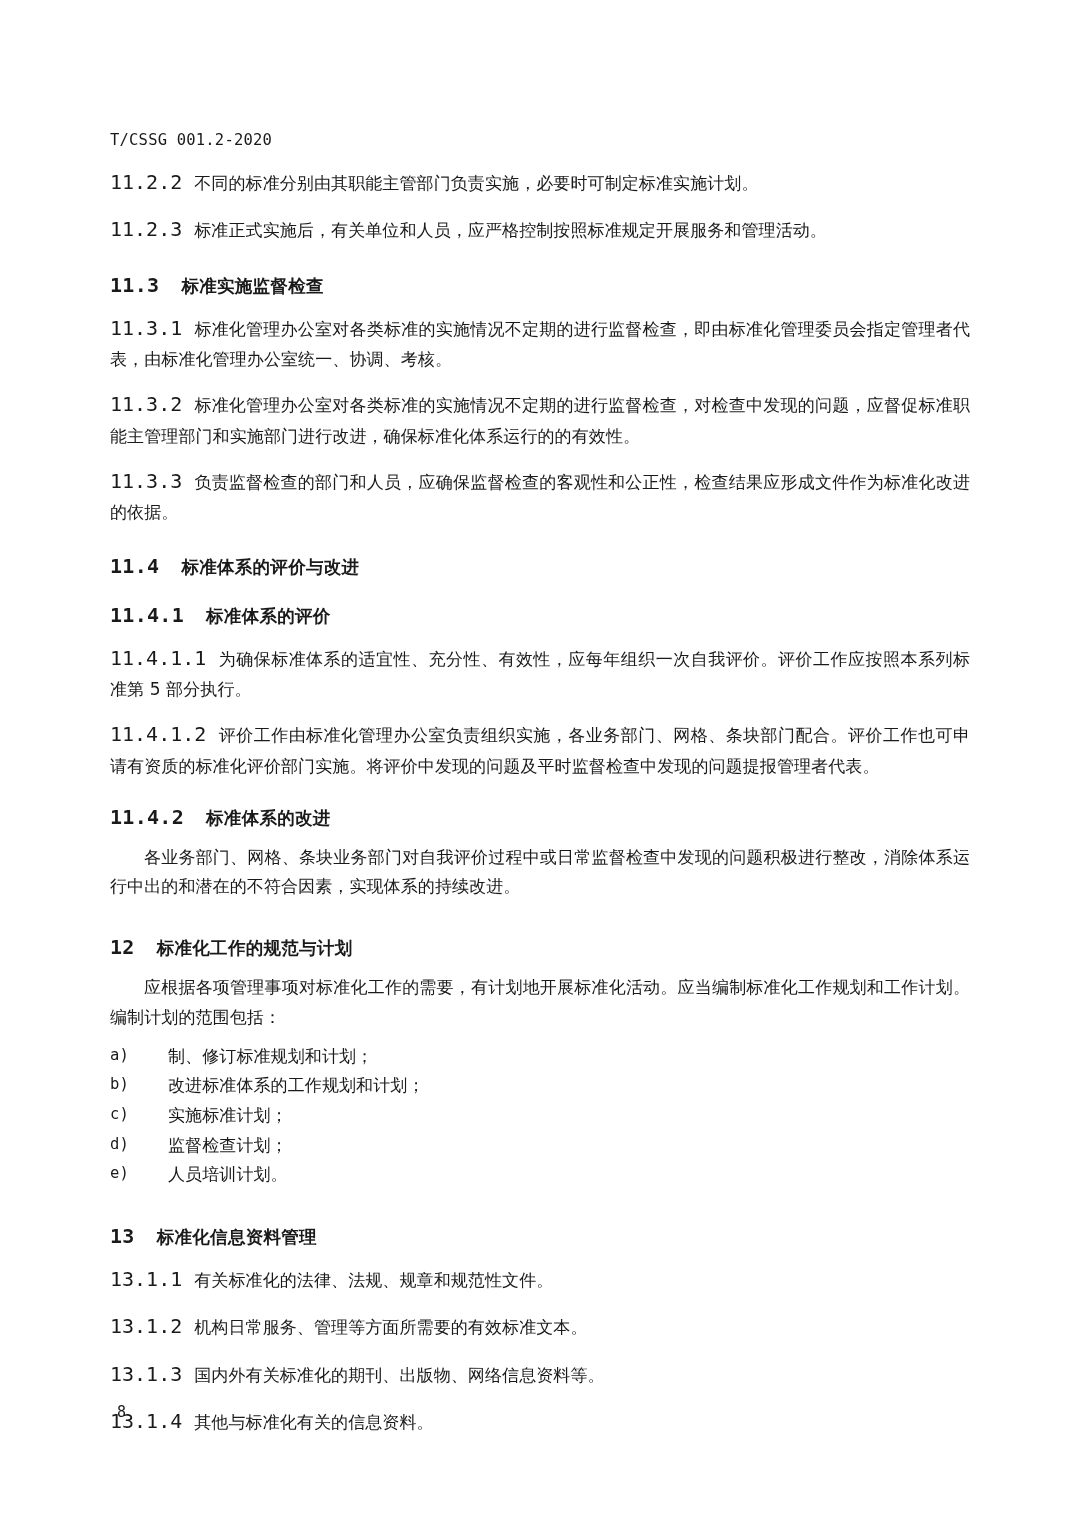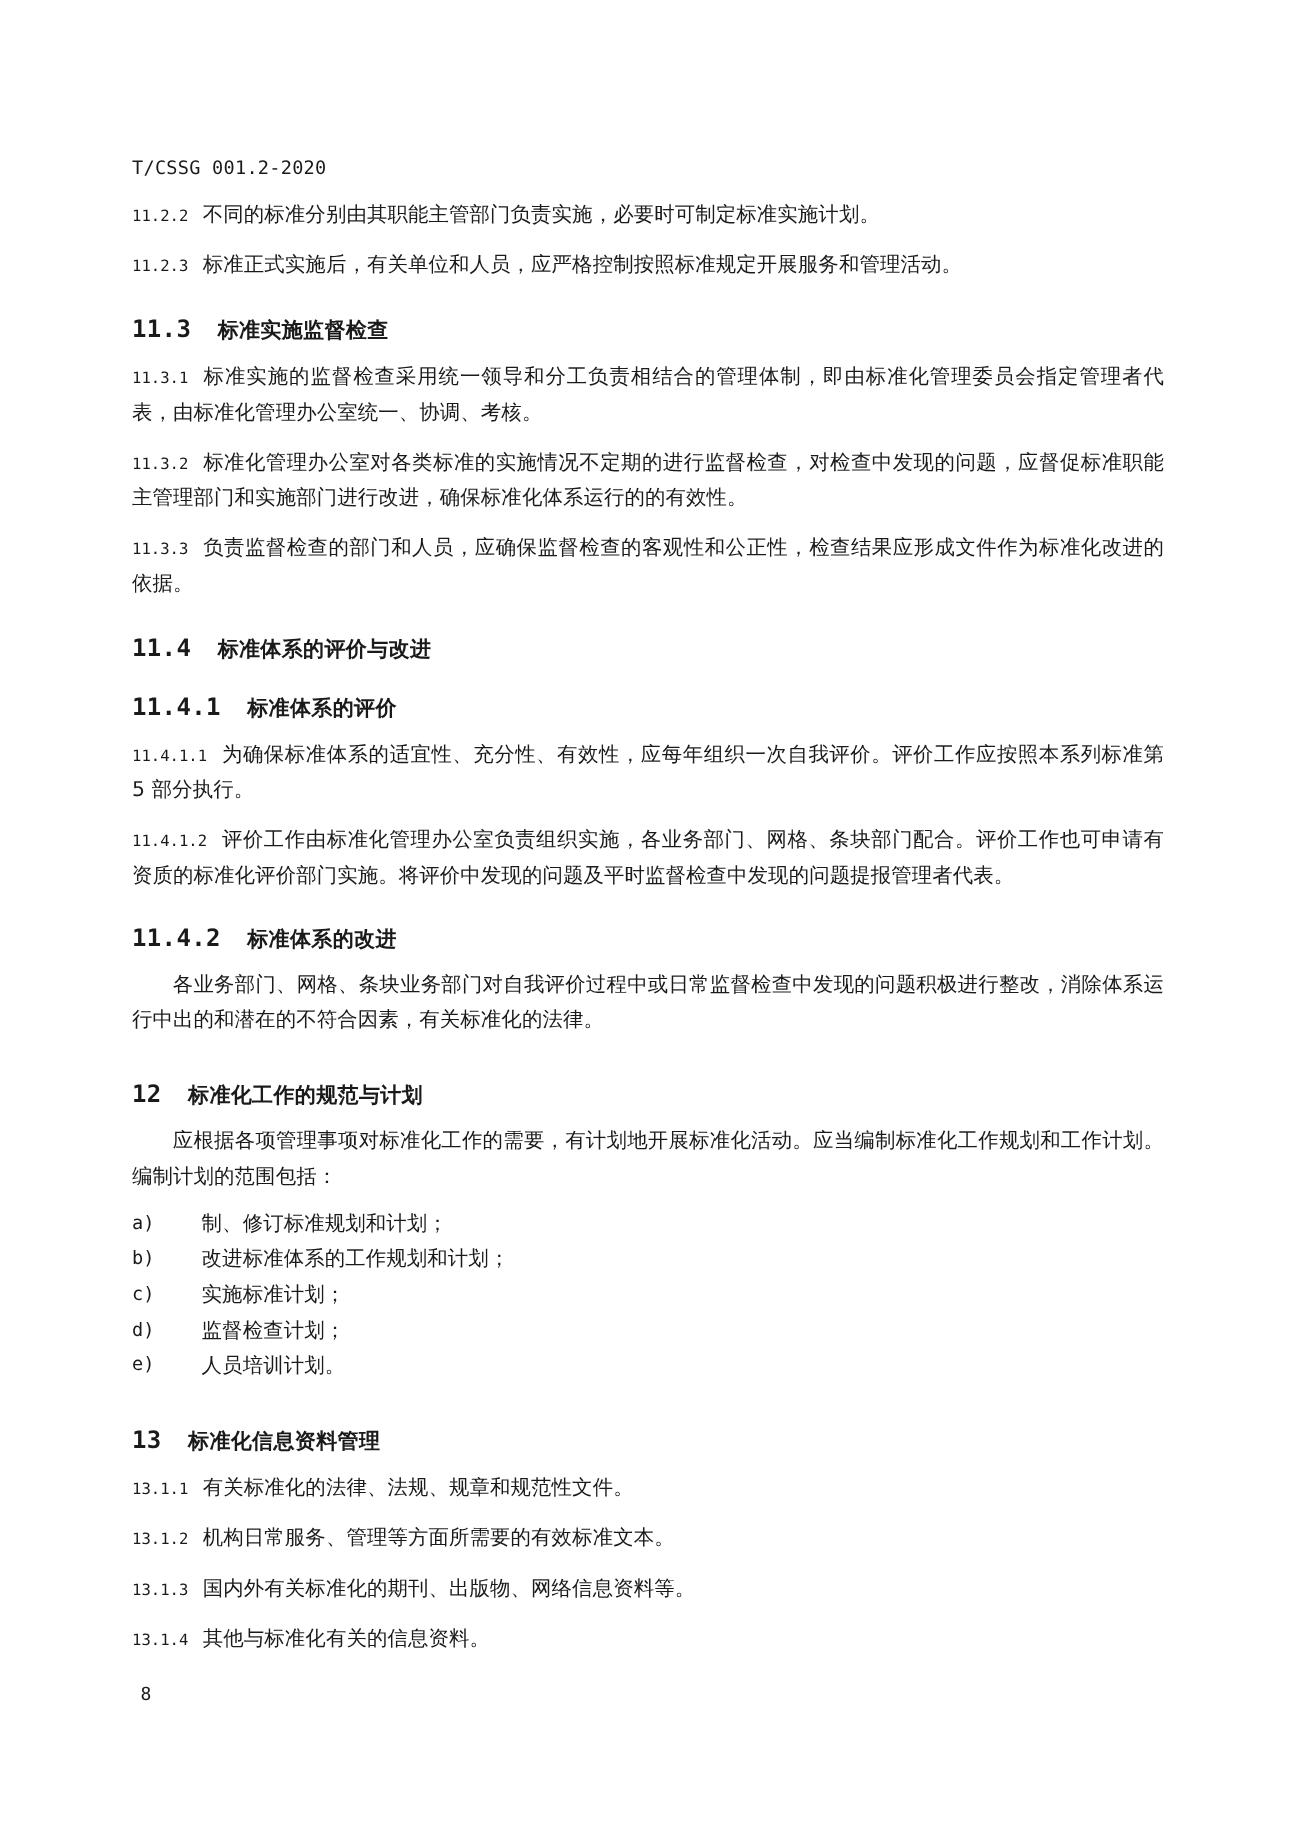--- a/index.html
+++ b/index.html
@@ -32,21 +32,21 @@
   }
   .para {
     font-size: 17px;
     line-height: 1.72;
     margin-top: 13px;
     text-align: justify;
     letter-spacing: 0.1px;
   }
   .para .num {
     font-family: "DejaVu Sans Mono", "Liberation Mono", monospace;
-    font-size: 13px;
+    font-size: 20px;
     letter-spacing: 0px;
   }
   .para .gap {
     display: inline-block;
     width: 12px;
   }
   .heading {
     font-size: 17.5px;
     font-weight: bold;
     margin-top: 26px;
@@ -110,21 +110,21 @@
 
     <div class="para">
       <span class="num">11.2.3</span><span class="gap"></span><span>标准正式实施后，有关单位和人员，应严格控制按照标准规定开展服务和管理活动。</span>
     </div>
 
     <div class="heading">
       <span class="num">11.3</span><span class="gap"></span><span>标准实施监督检查</span>
     </div>
 
     <div class="para">
-      <span class="num">11.3.1</span><span class="gap"></span><span>标准实施的监督检查采用统一领导和分工负责相结合的管理体制，即由标准化管理委员会指定管理者代表，由标准化管理办公室统一、协调、考核。</span>
+      <span class="num">11.3.1</span><span class="gap"></span><span>标准化管理办公室对各类标准的实施情况不定期的进行监督检查，即由标准化管理委员会指定管理者代表，由标准化管理办公室统一、协调、考核。</span>
     </div>
 
     <div class="para">
       <span class="num">11.3.2</span><span class="gap"></span><span>标准化管理办公室对各类标准的实施情况不定期的进行监督检查，对检查中发现的问题，应督促标准职能主管理部门和实施部门进行改进，确保标准化体系运行的的有效性。</span>
     </div>
 
     <div class="para">
       <span class="num">11.3.3</span><span class="gap"></span><span>负责监督检查的部门和人员，应确保监督检查的客观性和公正性，检查结果应形成文件作为标准化改进的依据。</span>
     </div>
 
@@ -141,21 +141,21 @@
     </div>
 
     <div class="para">
       <span class="num">11.4.1.2</span><span class="gap"></span><span>评价工作由标准化管理办公室负责组织实施，各业务部门、网格、条块部门配合。评价工作也可申请有资质的标准化评价部门实施。将评价中发现的问题及平时监督检查中发现的问题提报管理者代表。</span>
     </div>
 
     <div class="heading sub">
       <span class="num">11.4.2</span><span class="gap"></span><span>标准体系的改进</span>
     </div>
 
-    <div class="para body-indent">各业务部门、网格、条块业务部门对自我评价过程中或日常监督检查中发现的问题积极进行整改，消除体系运行中出的和潜在的不符合因素，有关标准化的法律。</div>
+    <div class="para body-indent">各业务部门、网格、条块业务部门对自我评价过程中或日常监督检查中发现的问题积极进行整改，消除体系运行中出的和潜在的不符合因素，实现体系的持续改进。</div>
 
     <div class="heading major">
       <span class="num">12</span><span class="gap"></span><span>标准化工作的规范与计划</span>
     </div>
 
     <div class="para body-indent">应根据各项管理事项对标准化工作的需要，有计划地开展标准化活动。应当编制标准化工作规划和工作计划。编制计划的范围包括：</div>
 
     <div class="list">
       <div class="list-item">
         <span class="marker">a)</span><span>制、修订标准规划和计划；</span>

